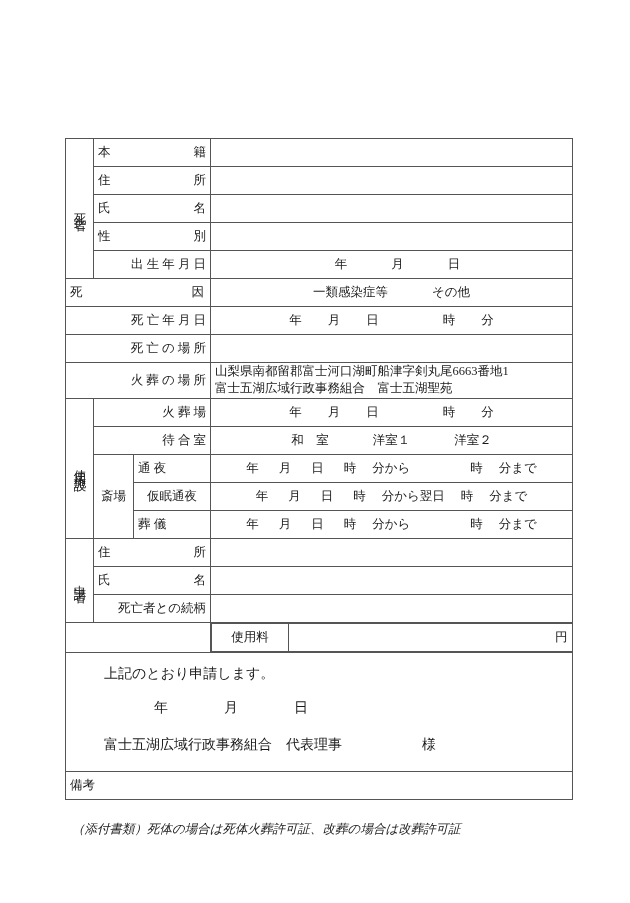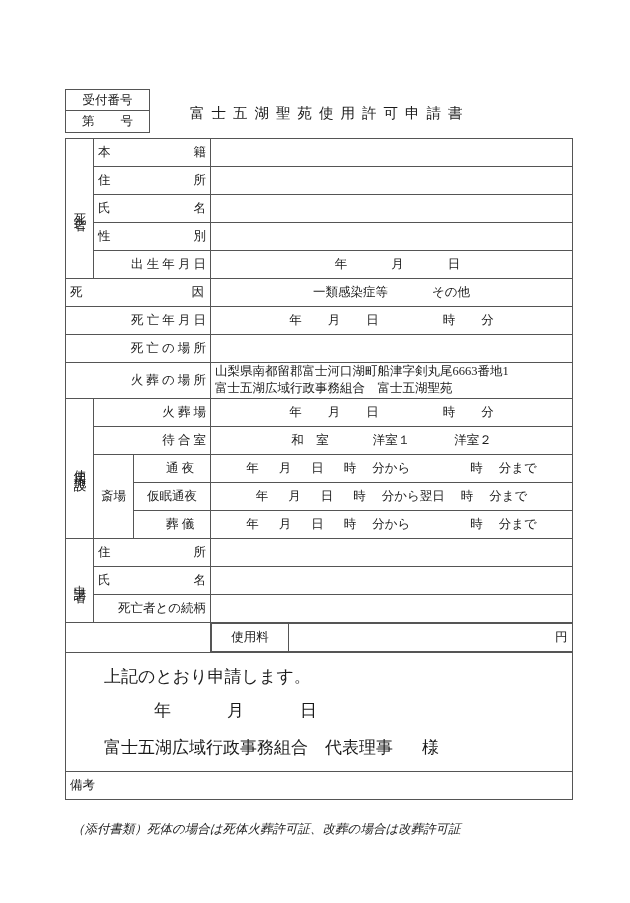--- a/index.html
+++ b/index.html
@@ -112,21 +112,20 @@
     padding: 0 2px;
   }
   td.sublabel2 {
     width: 77px;
     padding: 0 6px;
   }
   td.sublabel2 .jt {
     display: flex;
     justify-content: space-between;
     width: 100%;
-    margin-left: 28px;
   }
   td.sublabel2.tight { text-align: center; letter-spacing: 0; }
   td.val { text-align: center; }
   td.val.blank { }
   td.addr {
     text-align: left;
     padding: 3px 0 3px 22px;
     line-height: 1.38;
     height: 44px;
   }
@@ -148,21 +147,21 @@
 
   
   td.declare {
     height: 118px;
     vertical-align: top;
     padding: 0;
   }
   .declare-inner {
     position: relative;
     height: 118px;
-    font-size: 17px;
+    font-size: 14px;
   }
   .d-line1 { position: absolute; left: 34px; top: 12px; white-space: nowrap; }
   .d-line2 { position: absolute; left: 84px; top: 46px; white-space: nowrap; }
   .d-line3 { position: absolute; left: 34px; top: 83px; white-space: nowrap; }
   .d-sama  { position: absolute; left: 352px; top: 83px; }
 
   
   td.remarks {
     height: 51px;
     vertical-align: top;
@@ -179,30 +178,21 @@
     white-space: nowrap;
     font-style: italic;
   }
 </style>
 </head>
 <body>
 
 <div class="page">
 
 
-  <div class="recv-box">
-    <div class="recv-row first">受付番号</div>
-    <div class="recv-row">
-      <span>第</span><span class="sp"></span><span>号</span>
-    </div>
-  </div>
-
-  <div class="doc-title">
-    <span>富</span><span>士</span><span>五</span><span>湖</span><span>聖</span><span>苑</span><span>使</span><span>用</span><span>許</span><span>可</span><span>申</span><span>請</span><span>書</span>
-  </div>
+
 
   <table class="main">
     <colgroup>
       <col style="width:28px">
       <col style="width:40px">
       <col style="width:77px">
       <col>
     </colgroup>
     <tbody>
 

